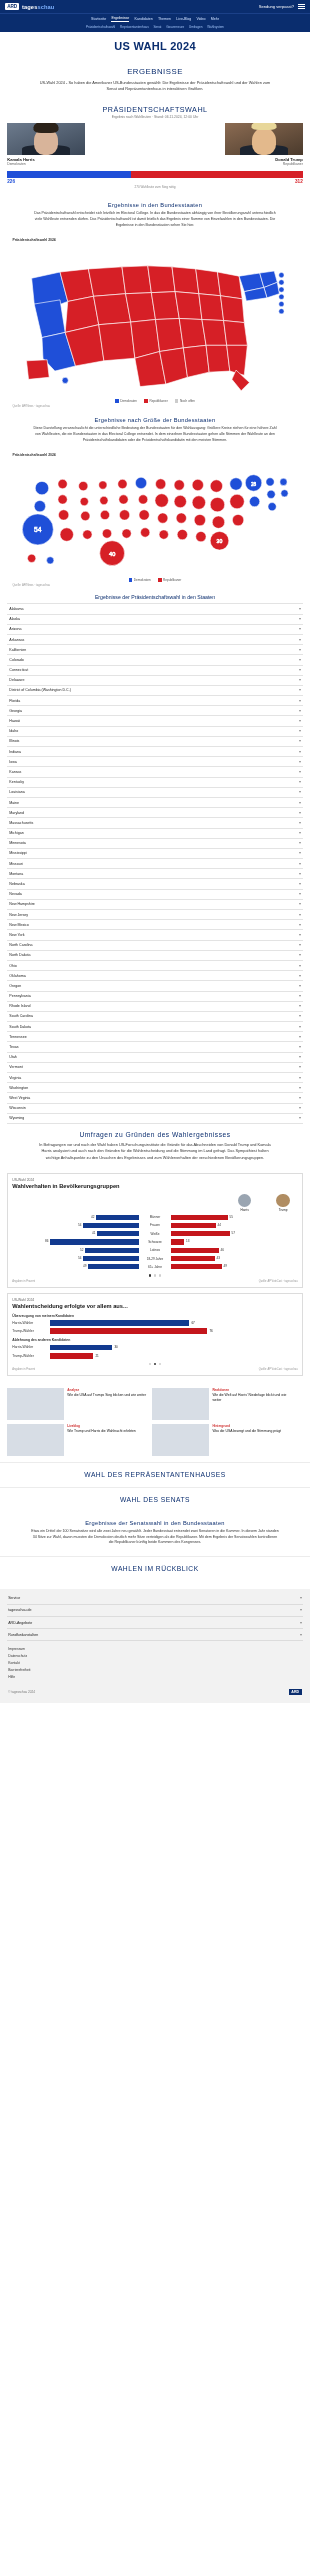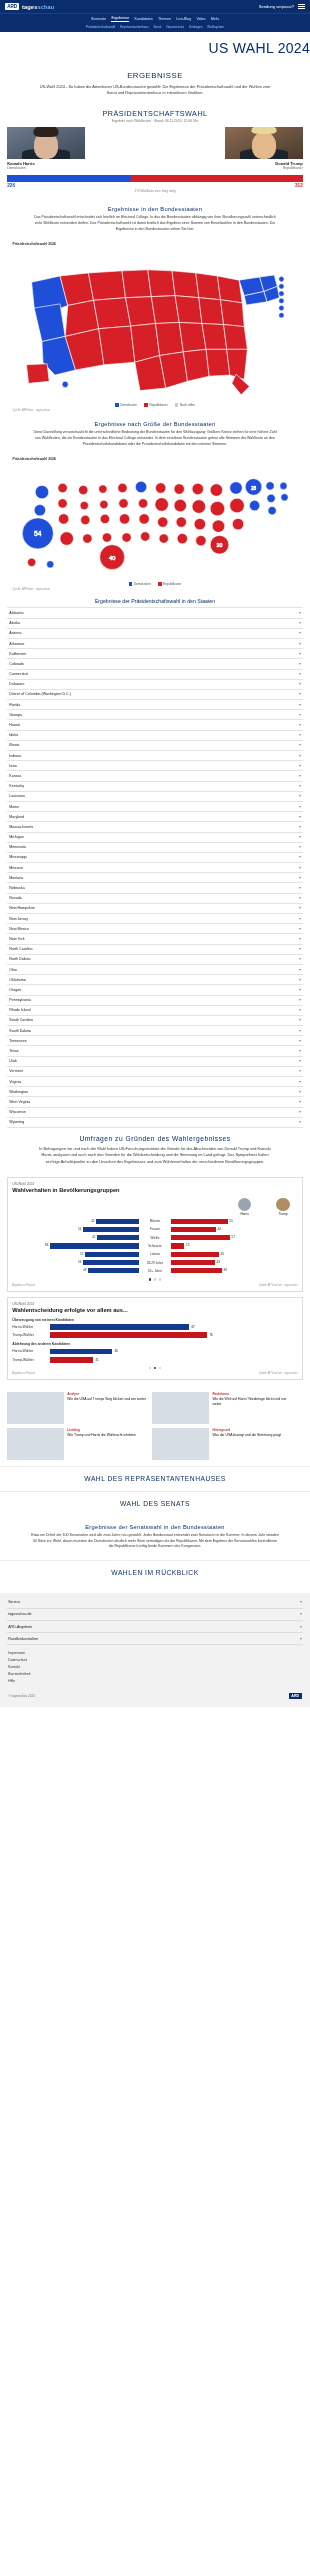--- a/index.html
+++ b/index.html
@@ -43,21 +43,21 @@
   .navrow .active { color:#ffffff; border-bottom:1px solid #ffffff; padding-bottom:1px;}
 
   .subnav {
     height:8.3px; background:#0a2d6e; color:#9fc0f5; display:flex;
     align-items:center; justify-content:center; gap:4.7px; font-size:3.1px;
     padding-bottom:1.6px;
   }
 
   
   .maintitle {
-    text-align:right; font-size:14px; font-weight:normal; color:#0a2d6e;
+    text-align:center; font-size:11px; font-weight:bold; color:#0a2d6e;
     padding: 8.3px 0 7.2px;
     letter-spacing:0.3px;
   }
 
   
   .band {
     text-align:center; color:#0a2d6e; font-size:7.8px; letter-spacing:0.5px;
     padding: 7.2px 0 3.1px; font-weight:normal;
   }
   .band.small { font-size:6.7px; }

